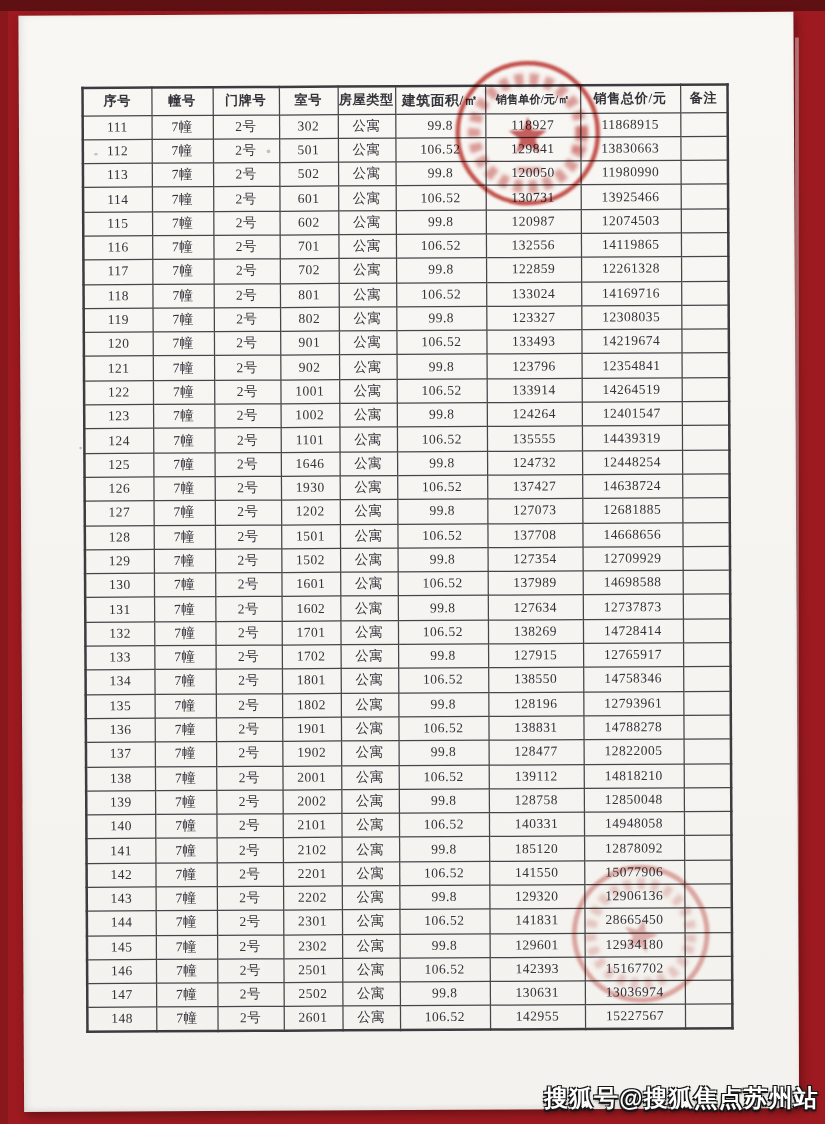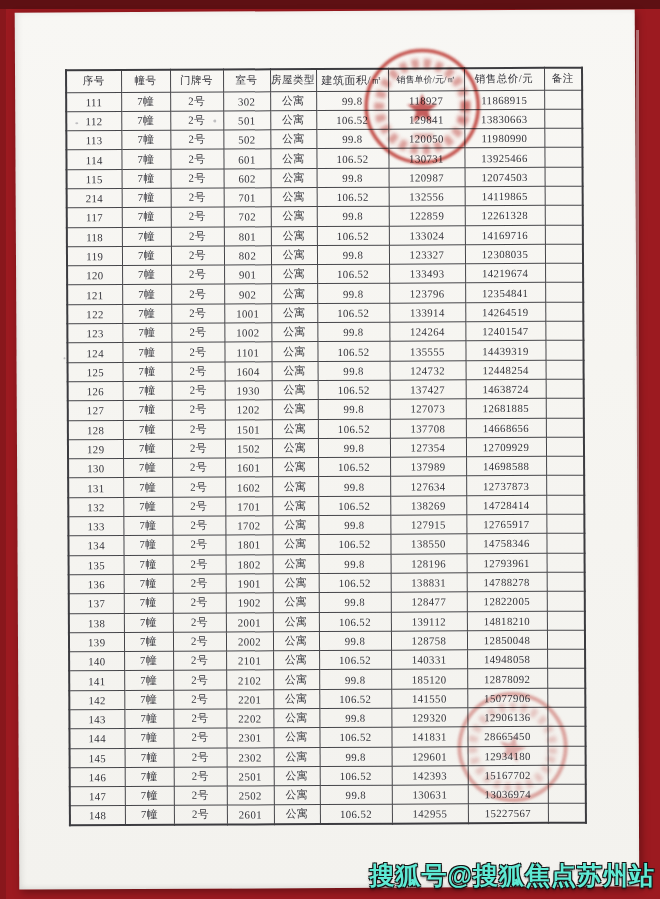--- a/index.html
+++ b/index.html
@@ -43,34 +43,34 @@
     color:var(--text);
   }
   table.price th, table.price td{
     border:1px solid var(--table-line);
     text-align:center; vertical-align:middle;
     padding:0; overflow:hidden; white-space:nowrap;
   }
   table.price{border:2px solid #3c3c40;}
   table.price thead tr{height:22px;}
   table.price tbody tr{height:19.3px;}
-  table.price th{font-size:10.5px; font-weight:normal; letter-spacing:.5px;margin-top:16px;}
+  table.price th{font-size:10.5px; font-weight:bold; letter-spacing:.5px;margin-top:16px;}
   table.price th:nth-child(7){font-size:9px; letter-spacing:0;}
   table.price th:nth-child(6){font-size:11px;}
   table.price td{font-size:10.8px; letter-spacing:.4px;}
 
   .stamp{position:absolute; mix-blend-mode:multiply; pointer-events:none;}
   .stamp.top{left:342px; top:31px; width:130px; height:130px; opacity:.88;}
   .stamp.bottom{left:434px; top:677px; width:120px; height:120px; opacity:.42; transform:rotate(14deg);}
 
   .watermark{
     position:absolute; right:5px; bottom:7px; z-index:20;
     font-family:"Liberation Sans","DejaVu Sans",sans-serif;
-    font-size:25px; font-weight:700; letter-spacing:1px;
-    color:#5eead4;
+    font-size:19px; font-weight:700; letter-spacing:1px;
+    color:#ffffff;
     text-shadow:-1px -1px 0 #161616, 1px -1px 0 #161616, -1px 1px 0 #161616,
                  1px 1px 0 #161616, 0 2px 3px rgba(0,0,0,.55);
   }
 </style>
 </head>
 <body>
 
 <div class="edge-sliver"></div>
 
 <div class="sheet">
@@ -153,21 +153,21 @@
           <td>7幢</td>
           <td>2号</td>
           <td>602</td>
           <td>公寓</td>
           <td>99.8</td>
           <td>120987</td>
           <td>12074503</td>
           <td></td>
         </tr>
         <tr>
-          <td>214</td>
+          <td>116</td>
           <td>7幢</td>
           <td>2号</td>
           <td>701</td>
           <td>公寓</td>
           <td>106.52</td>
           <td>132556</td>
           <td>14119865</td>
           <td></td>
         </tr>
         <tr>
@@ -255,21 +255,21 @@
           <td>公寓</td>
           <td>106.52</td>
           <td>135555</td>
           <td>14439319</td>
           <td></td>
         </tr>
         <tr>
           <td>125</td>
           <td>7幢</td>
           <td>2号</td>
-          <td>1604</td>
+          <td>1646</td>
           <td>公寓</td>
           <td>99.8</td>
           <td>124732</td>
           <td>12448254</td>
           <td></td>
         </tr>
         <tr>
           <td>126</td>
           <td>7幢</td>
           <td>2号</td>

